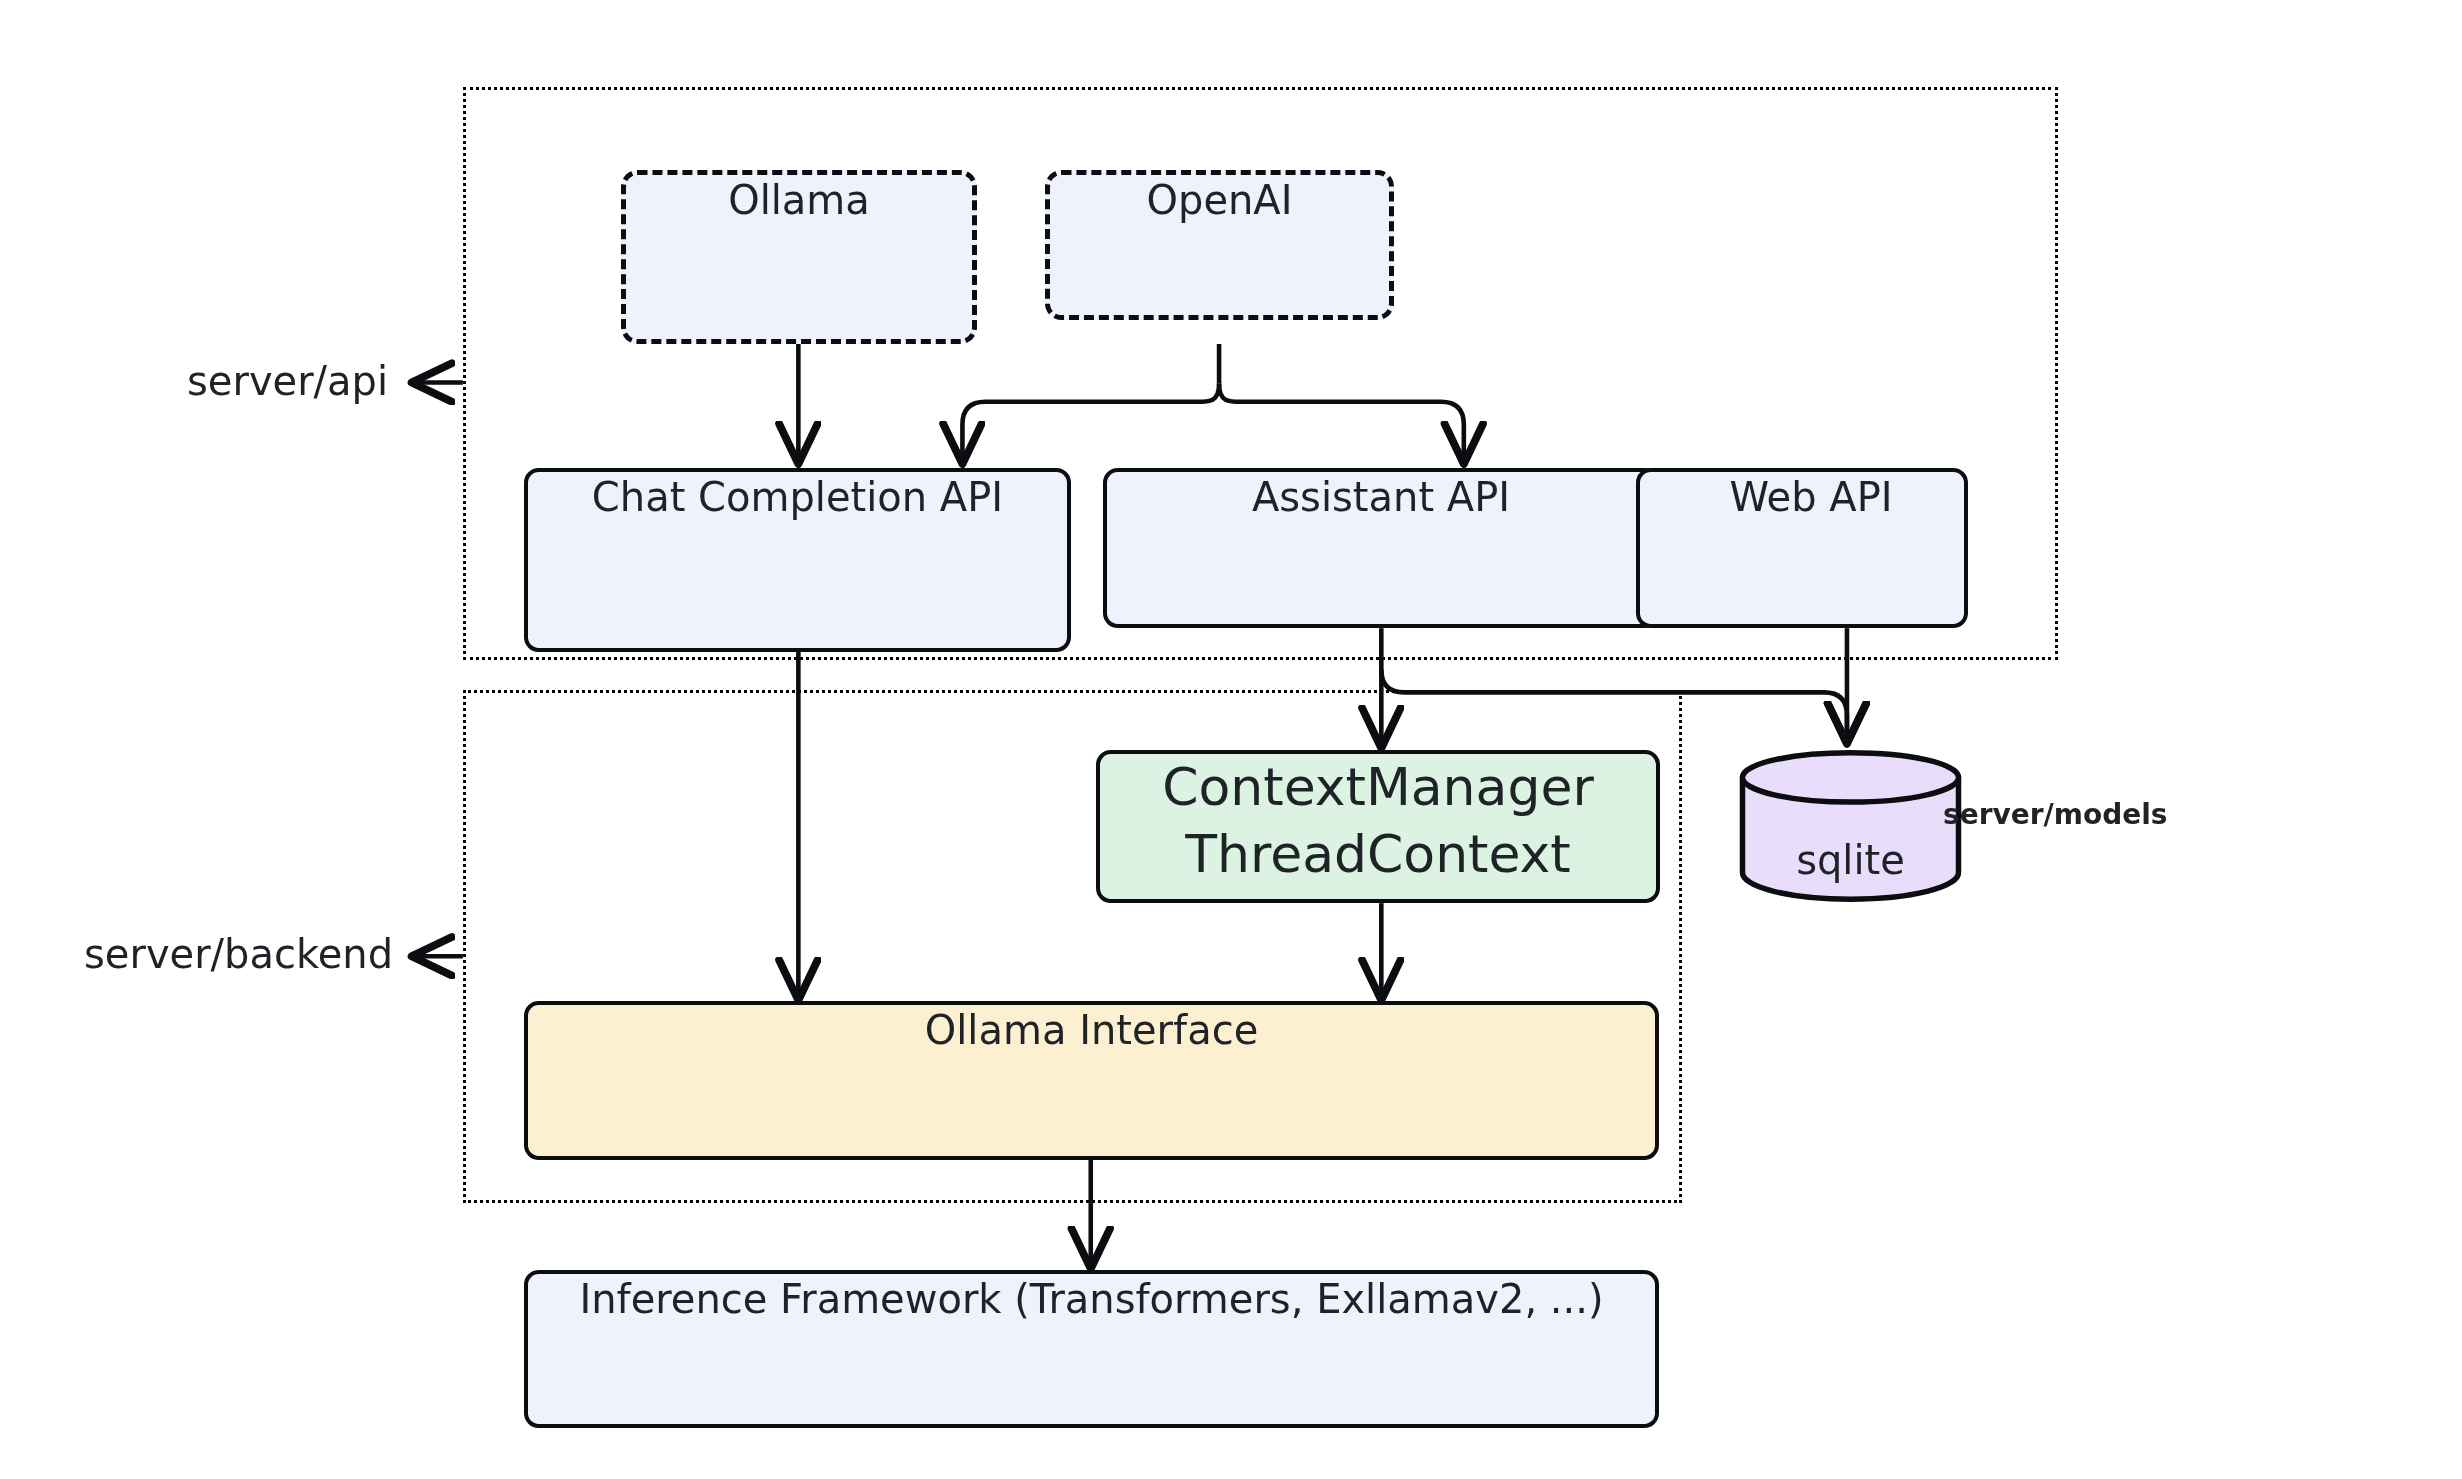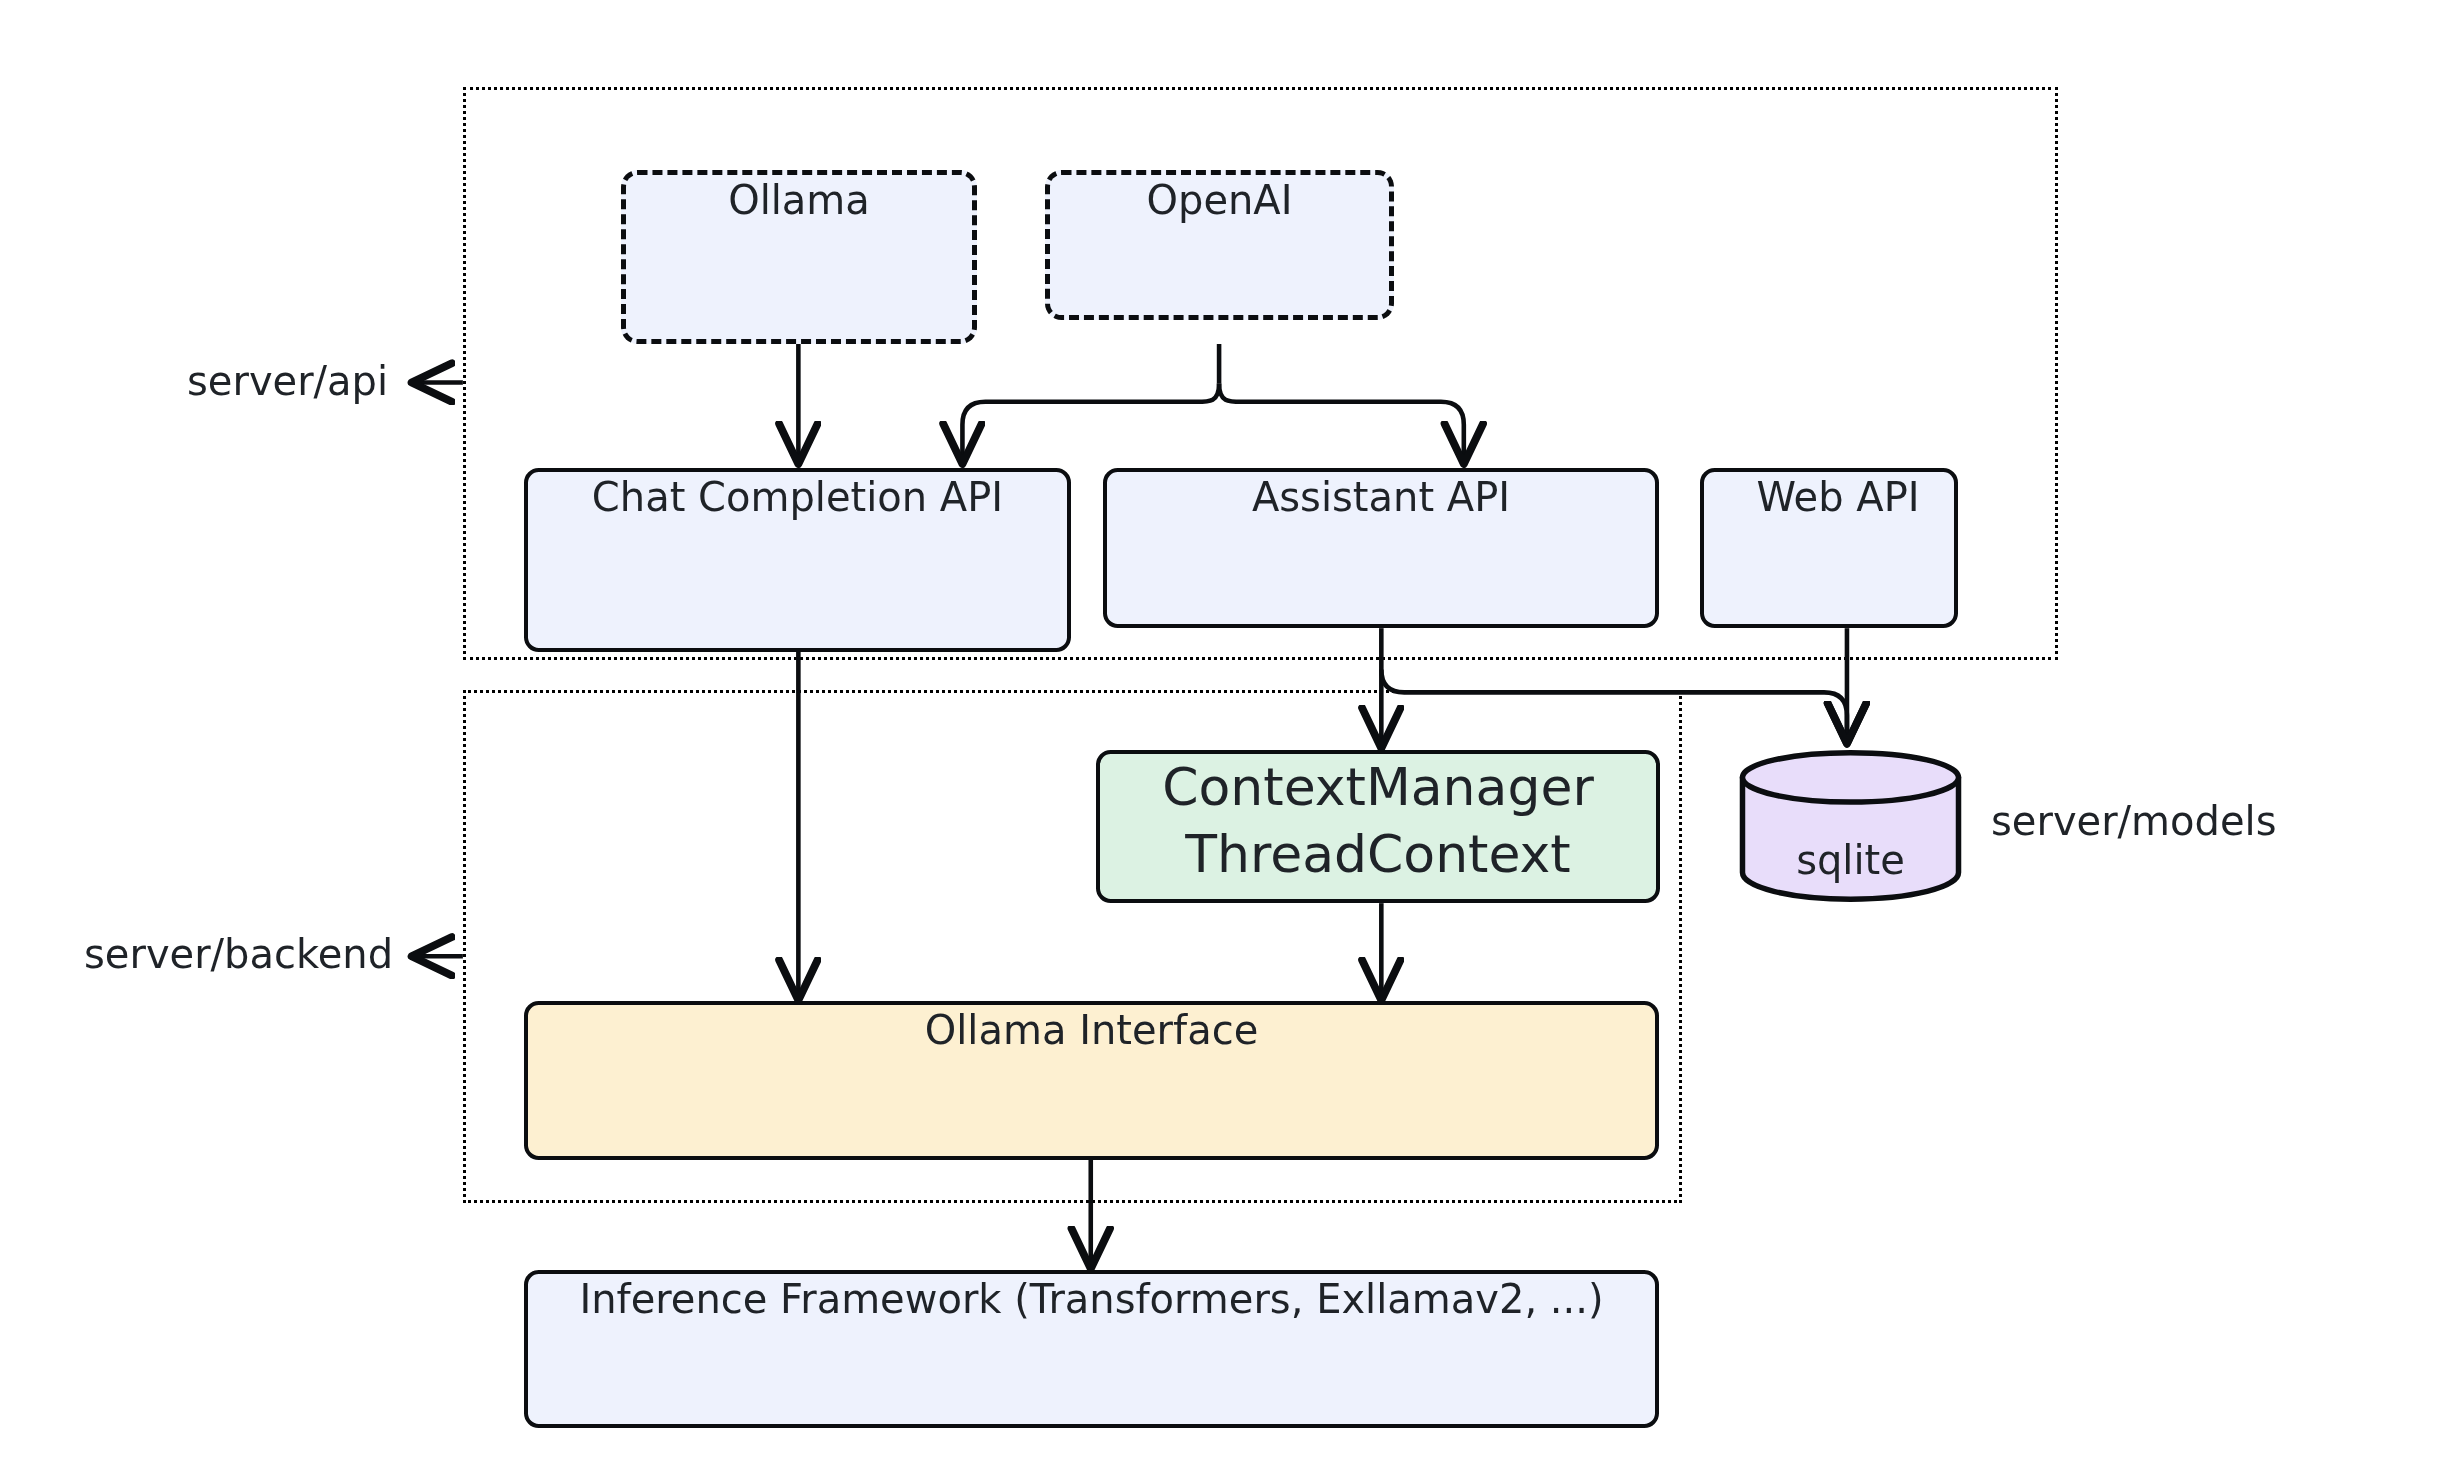--- a/index.html
+++ b/index.html
@@ -155,21 +155,21 @@
   </div>
 
   <div class="node node-solid fill-blue" style="left:524px; top:468px; width:547px; height:184px; font-size:40px;">
     <span class="node-label">Chat Completion API</span>
   </div>
 
   <div class="node node-solid fill-blue" style="left:1103px; top:468px; width:556px; height:160px; font-size:40px;">
     <span class="node-label">Assistant API</span>
   </div>
 
-  <div class="node node-solid fill-blue" style="left:1700px; top:468px; width:258px; height:160px; font-size:40px;padding-left:18px;">
+  <div class="node node-solid fill-blue" style="left:1636px; top:468px; width:332px; height:160px; font-size:40px;padding-left:18px;">
     <span class="node-label">Web API</span>
   </div>
 
   <div class="node node-solid fill-green" style="left:1096px; top:750px; width:564px; height:153px; font-size:52px;">
     <span class="node-label">ContextManager
 ThreadContext</span>
   </div>
 
   <div class="cylinder" style="left:1737px; top:747px; width:227px; height:156px;text-decoration:underline;">
     <svg class="cyl-svg" width="227" height="156" viewBox="0 0 248 170" xmlns="http://www.w3.org/2000/svg">
@@ -184,16 +184,16 @@
   </div>
 
   <div class="node node-solid fill-blue" style="left:524px; top:1270px; width:1135px; height:158px; font-size:40px;">
     <span class="node-label">Inference Framework (Transformers, Exllamav2, ...)</span>
   </div>
 
   <div class="side-label" style="left:187px; top:358px; font-size:40px;">server/api</div>
 
   <div class="side-label" style="left:84px; top:931px; font-size:40px;">server/backend</div>
 
-  <div class="side-label" style="left:1991px; top:798px; font-size:40px;">server/models</div>
+  <div class="side-label" style="left:1943px; top:798px; font-size:28px;font-weight:bold;">server/models</div>
 
 </div>
 
 
 </body></html>

